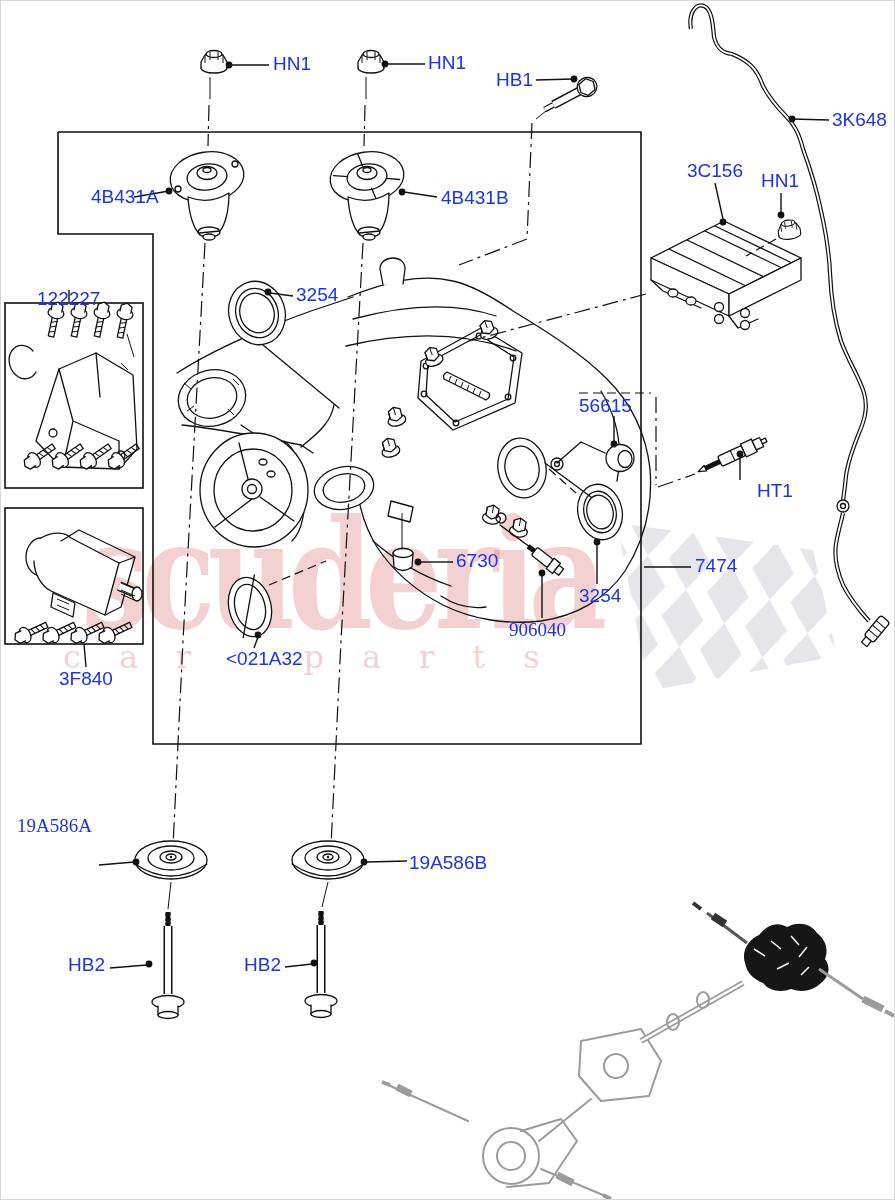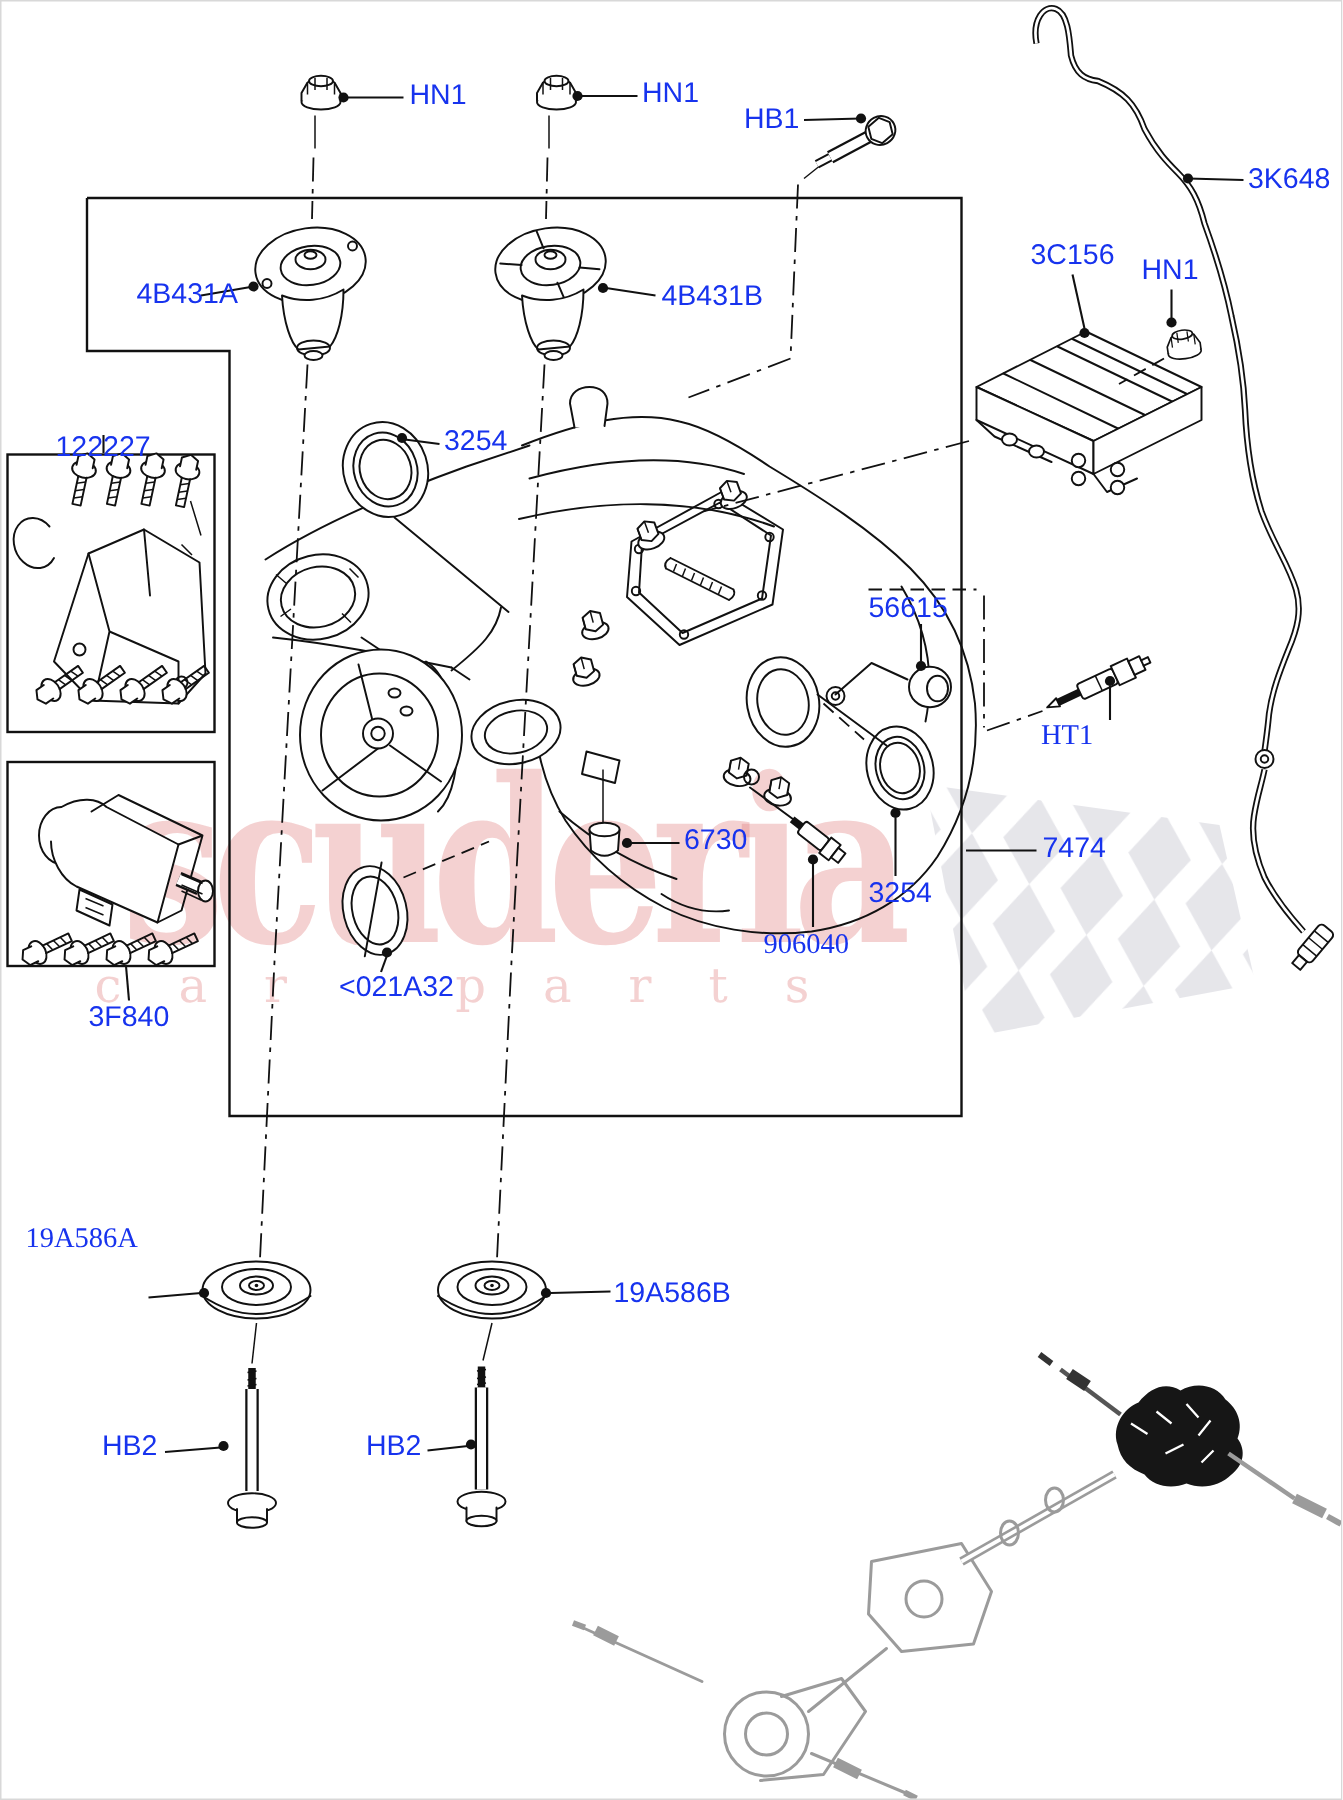--- a/index.html
+++ b/index.html
@@ -410,21 +410,21 @@
       <span class="callout" style="left: 427px; top: 52px;">HN1</span>
       <span class="callout" style="left: 495px; top: 69px;">HB1</span>
       <span class="callout" style="left: 831px; top: 109px;">3K648</span>
       <span class="callout" style="left: 686px; top: 160px;">3C156</span>
       <span class="callout" style="left: 760px; top: 170px;">HN1</span>
       <span class="callout" style="left: 62px; top: 186px; margin-left: 28px;">4B431A</span>
       <span class="callout" style="left: 440px; top: 187px;">4B431B</span>
       <span class="callout" style="left: 36px; top: 264px; margin-top: 24px;">122227</span>
       <span class="callout" style="left: 295px; top: 284px;">3254</span>
       <span class="callout" style="left: 578px; top: 395px;">56615</span>
-      <span class="callout" style="left: 693px; top: 480px; font-family: Liberation Serif, serif;">HT1</span>
+      <span class="callout" style="left: 756px; top: 480px;">HT1</span>
       <span class="callout" style="left: 694px; top: 555px;">7474</span>
       <span class="callout" style="left: 578px; top: 585px;">3254</span>
       <span class="callout" style="left: 455px; top: 550px;">6730</span>
       <span class="callout" style="left: 508px; top: 619px; font-family: Liberation Serif, serif;">906040</span>
       <span class="callout" style="left: 225px; top: 648px;">&lt;021A32</span>
       <span class="callout" style="left: 58px; top: 668px;">3F840</span>
       <span class="callout" style="left: 16px; top: 815px; font-family: Liberation Serif, serif;">19A586A</span>
       <span class="callout" style="left: 408px; top: 852px;">19A586B</span>
       <span class="callout" style="left: 67px; top: 954px;">HB2</span>
       <span class="callout" style="left: 243px; top: 954px;">HB2</span>

